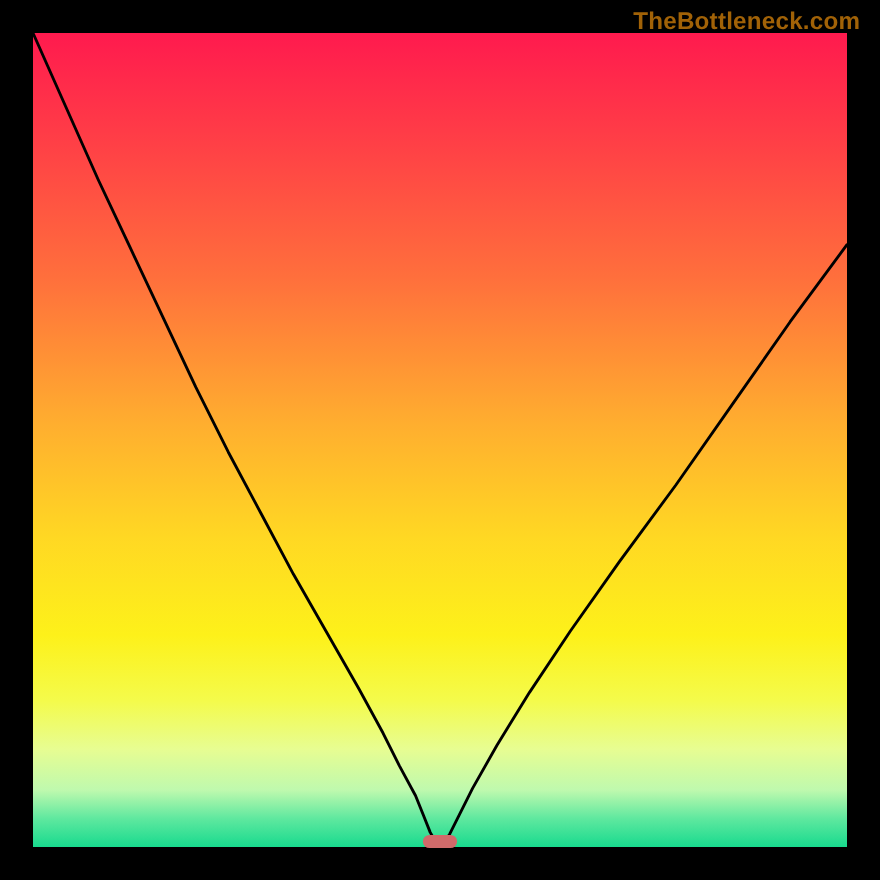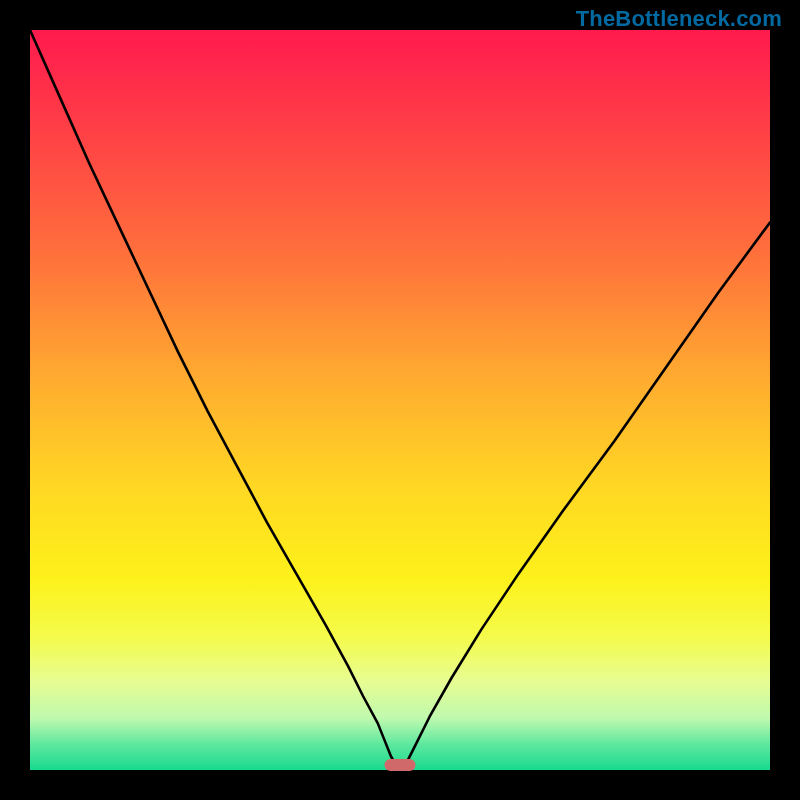--- a/index.html
+++ b/index.html
@@ -16,21 +16,21 @@
     left: 0;
     top: 0;
     width: 800px;
     height: 800px;
     background: #000;
   }
   .watermark {
     position: absolute;
     top: 6px;
     right: 18px;
-    color: #0369a1;
+    color: #a16207;
     font-size: 22px;
     font-weight: 600;
     letter-spacing: 0.2px;
     user-select: none;
   }
   svg {
     display: block;
   }
 </style>
 </head>

